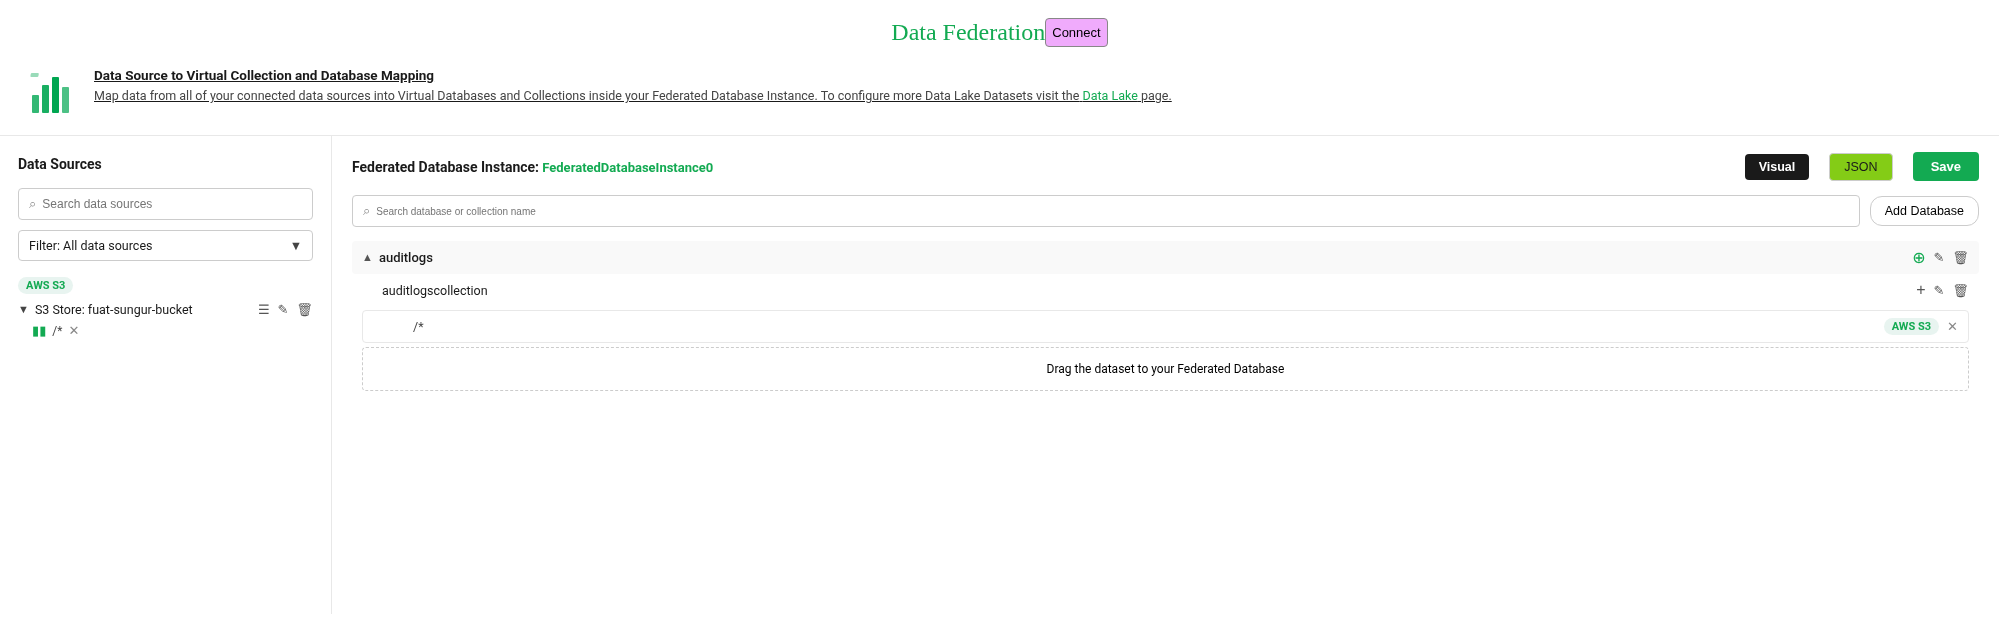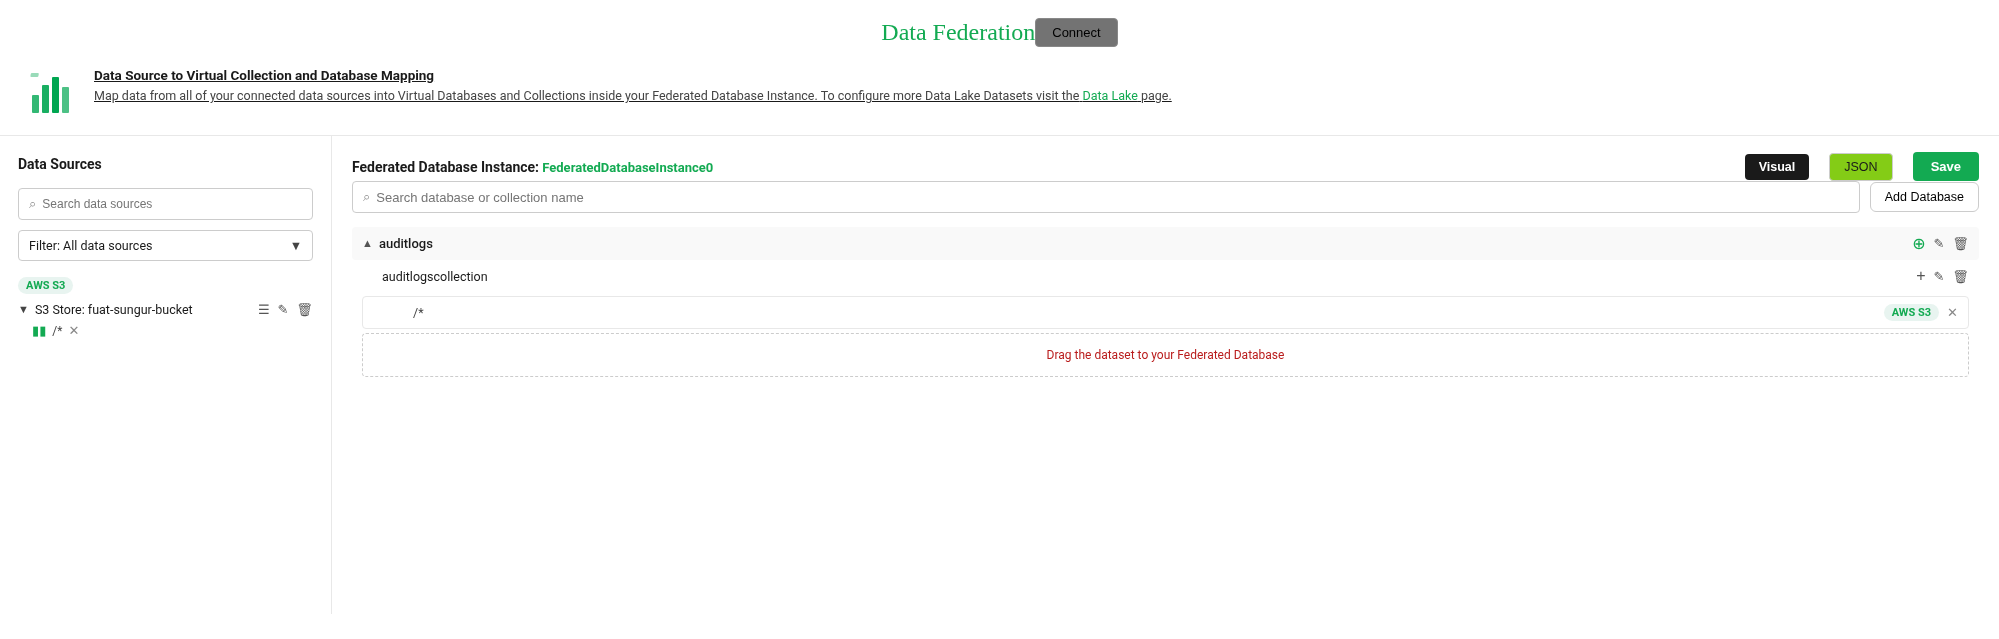--- a/index.html
+++ b/index.html
@@ -19,22 +19,22 @@
 
     .page-title {
       font-size: 24px;
       font-weight: 400;
       color: #13aa52;
       font-family: Georgia, serif;
     }
 
     .connect-btn {
       border: 1px solid #888;
-      background: #737373;
-      padding: 6px 16px;
+      background: #f0abfc;
+      padding: 6px 6px;
       border-radius: 4px;
       font-size: 13px;
       cursor: pointer;
     }
 
     .info-bar {
       display: flex;
       align-items: flex-start;
       padding: 10px 28px 16px 28px;
       gap: 14px;
@@ -192,20 +192,21 @@
     .right-panel {
       flex: 1;
       padding: 16px 20px;
       overflow-y: auto;
     }
 
     .right-panel-header {
       display: flex;
       align-items: center;
       justify-content: space-between;
+      margin-bottom: 14px;
     }
 
     .federated-title {
       font-size: 14px;
       font-weight: 700;
     }
 
     .federated-instance-name {
       color: #13aa52;
       font-weight: 700;
@@ -262,30 +263,30 @@
       align-items: center;
       border: 1px solid #ccc;
       border-radius: 4px;
       padding: 7px 10px;
       gap: 6px;
     }
 
     .db-search-box input {
       border: none;
       outline: none;
-      font-size: 13px;
+      font-size: 10px;
       width: 100%;
       color: #a16207;
     }
 
     .add-database-btn {
       background: #fff;
       border: 1px solid #ccc;
       padding: 7px 14px;
-      border-radius: 6px;
+      border-radius: 12px;
       font-size: 12.5px;
       cursor: pointer;
       white-space: nowrap;
     }
 
     
     .db-tree {}
 
     .db-item {
       margin-bottom: 4px;
@@ -369,21 +370,21 @@
     }
 
     .drag-hint-row {
       display: flex;
       align-items: center;
       justify-content: center;
       padding: 14px;
       border: 1px dashed #ccc;
       border-radius: 4px;
       margin: 4px 10px;
-      color: #b91c1c;
+      color: #000000;
       font-size: 12px;
     }
 
     .circle-plus {
       color: #13aa52;
       font-size: 16px;
       cursor: pointer;
     }
 
     .pencil-icon {

